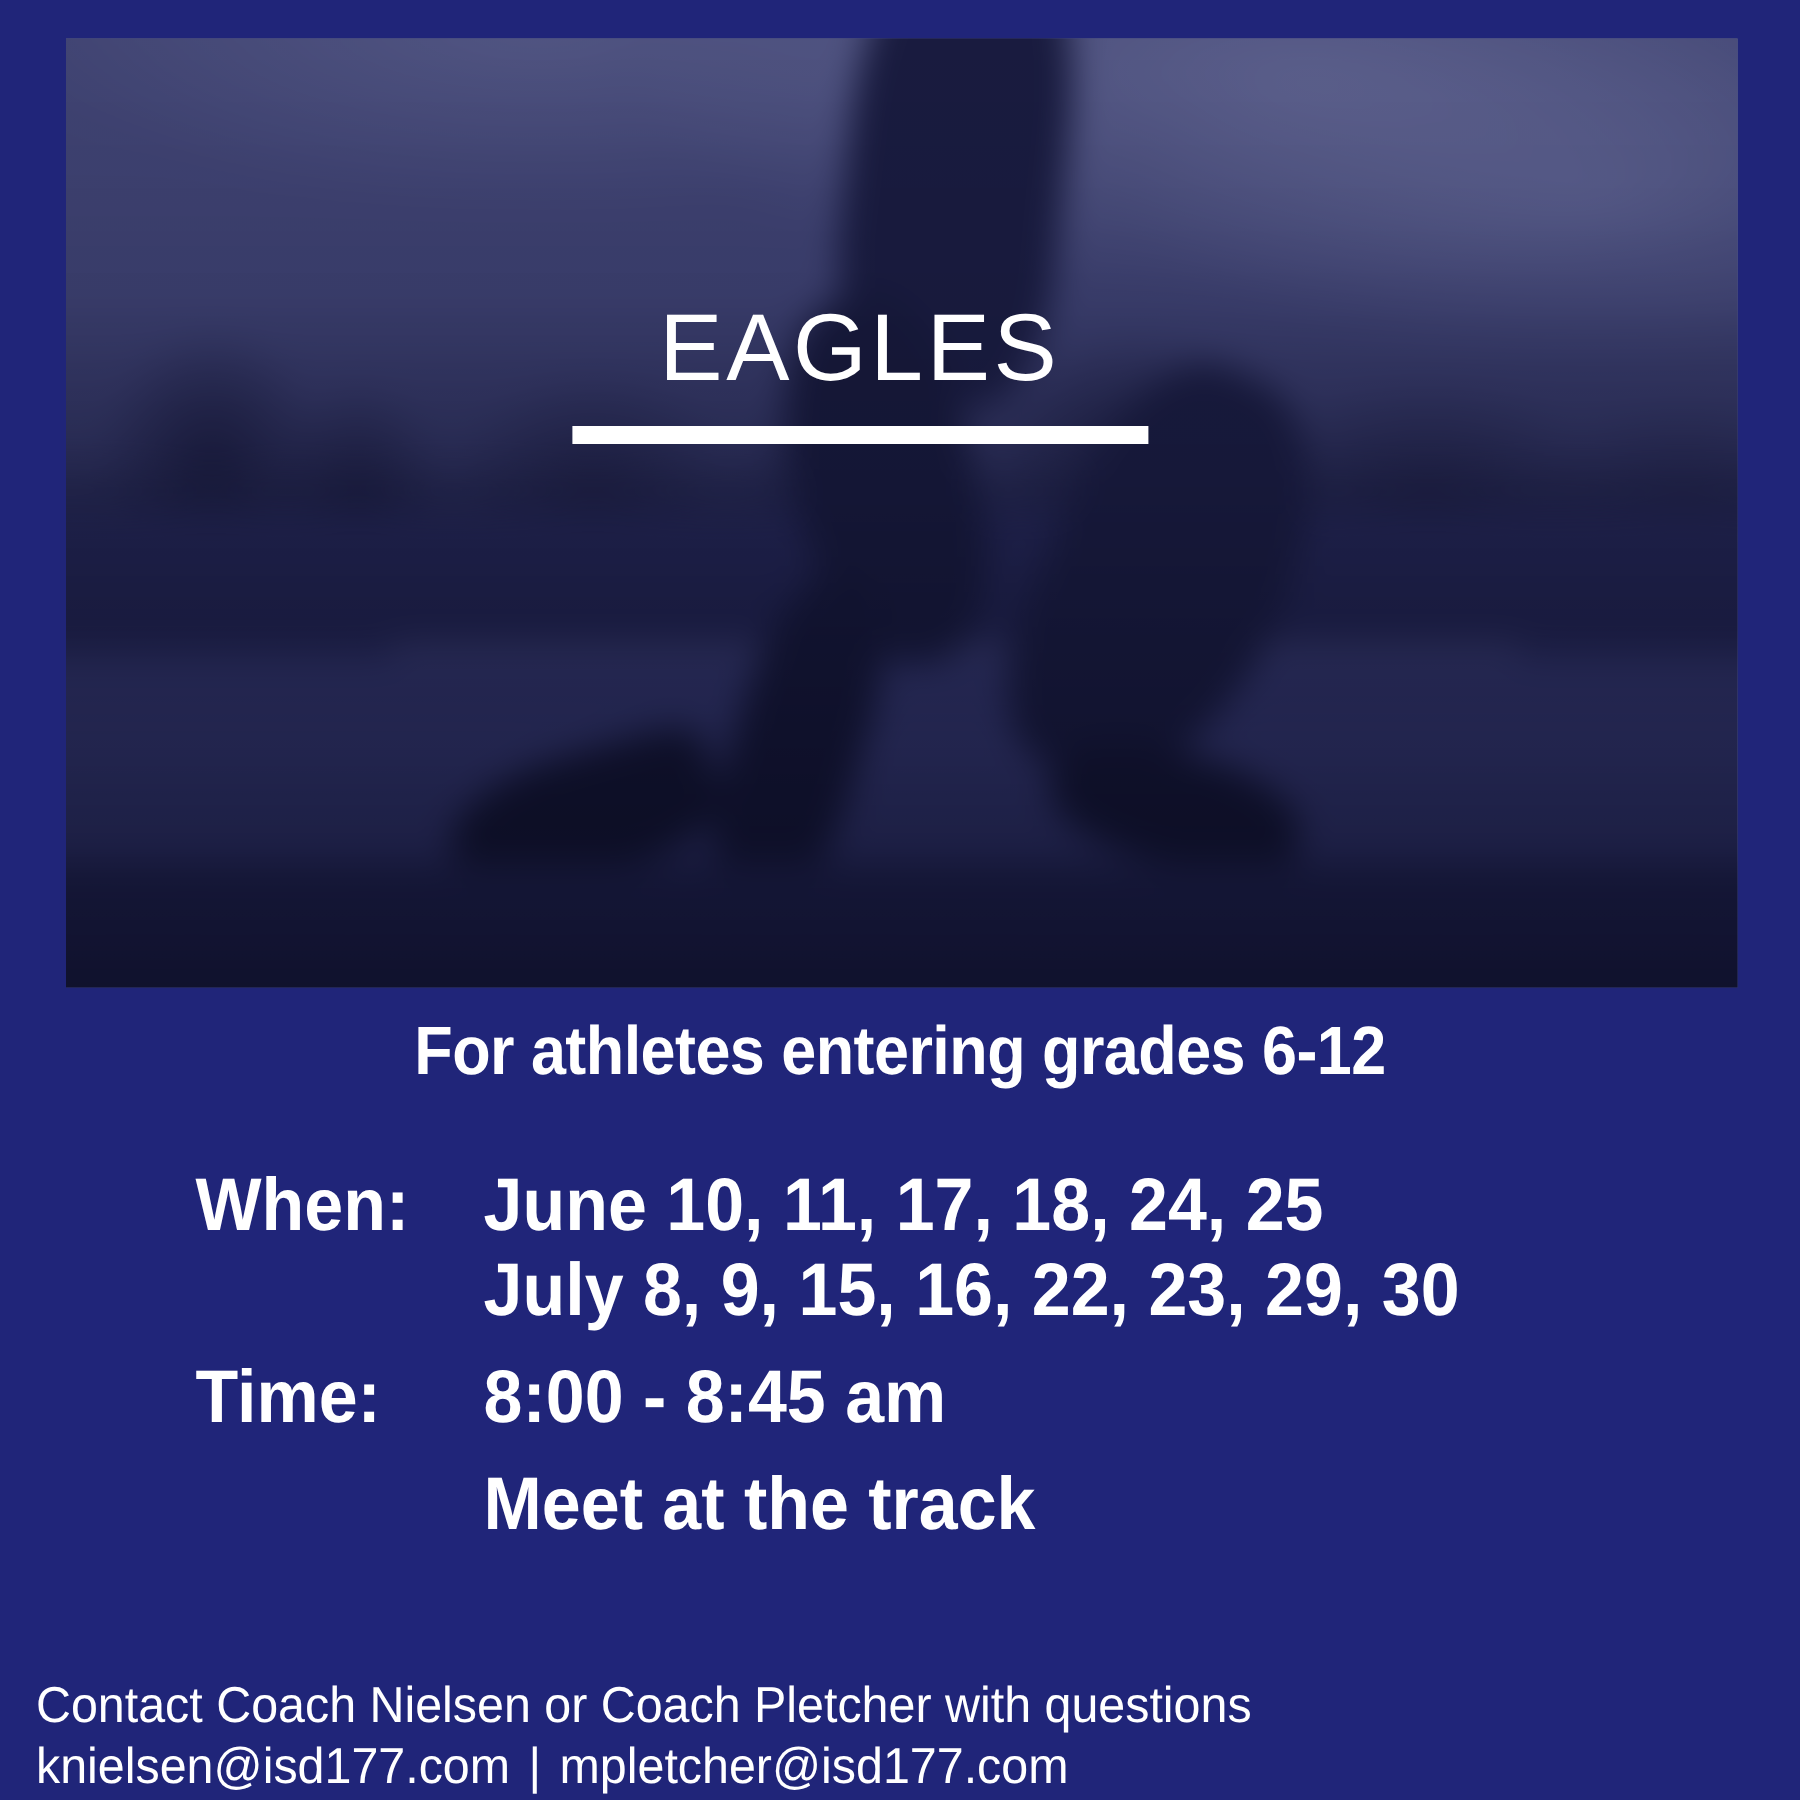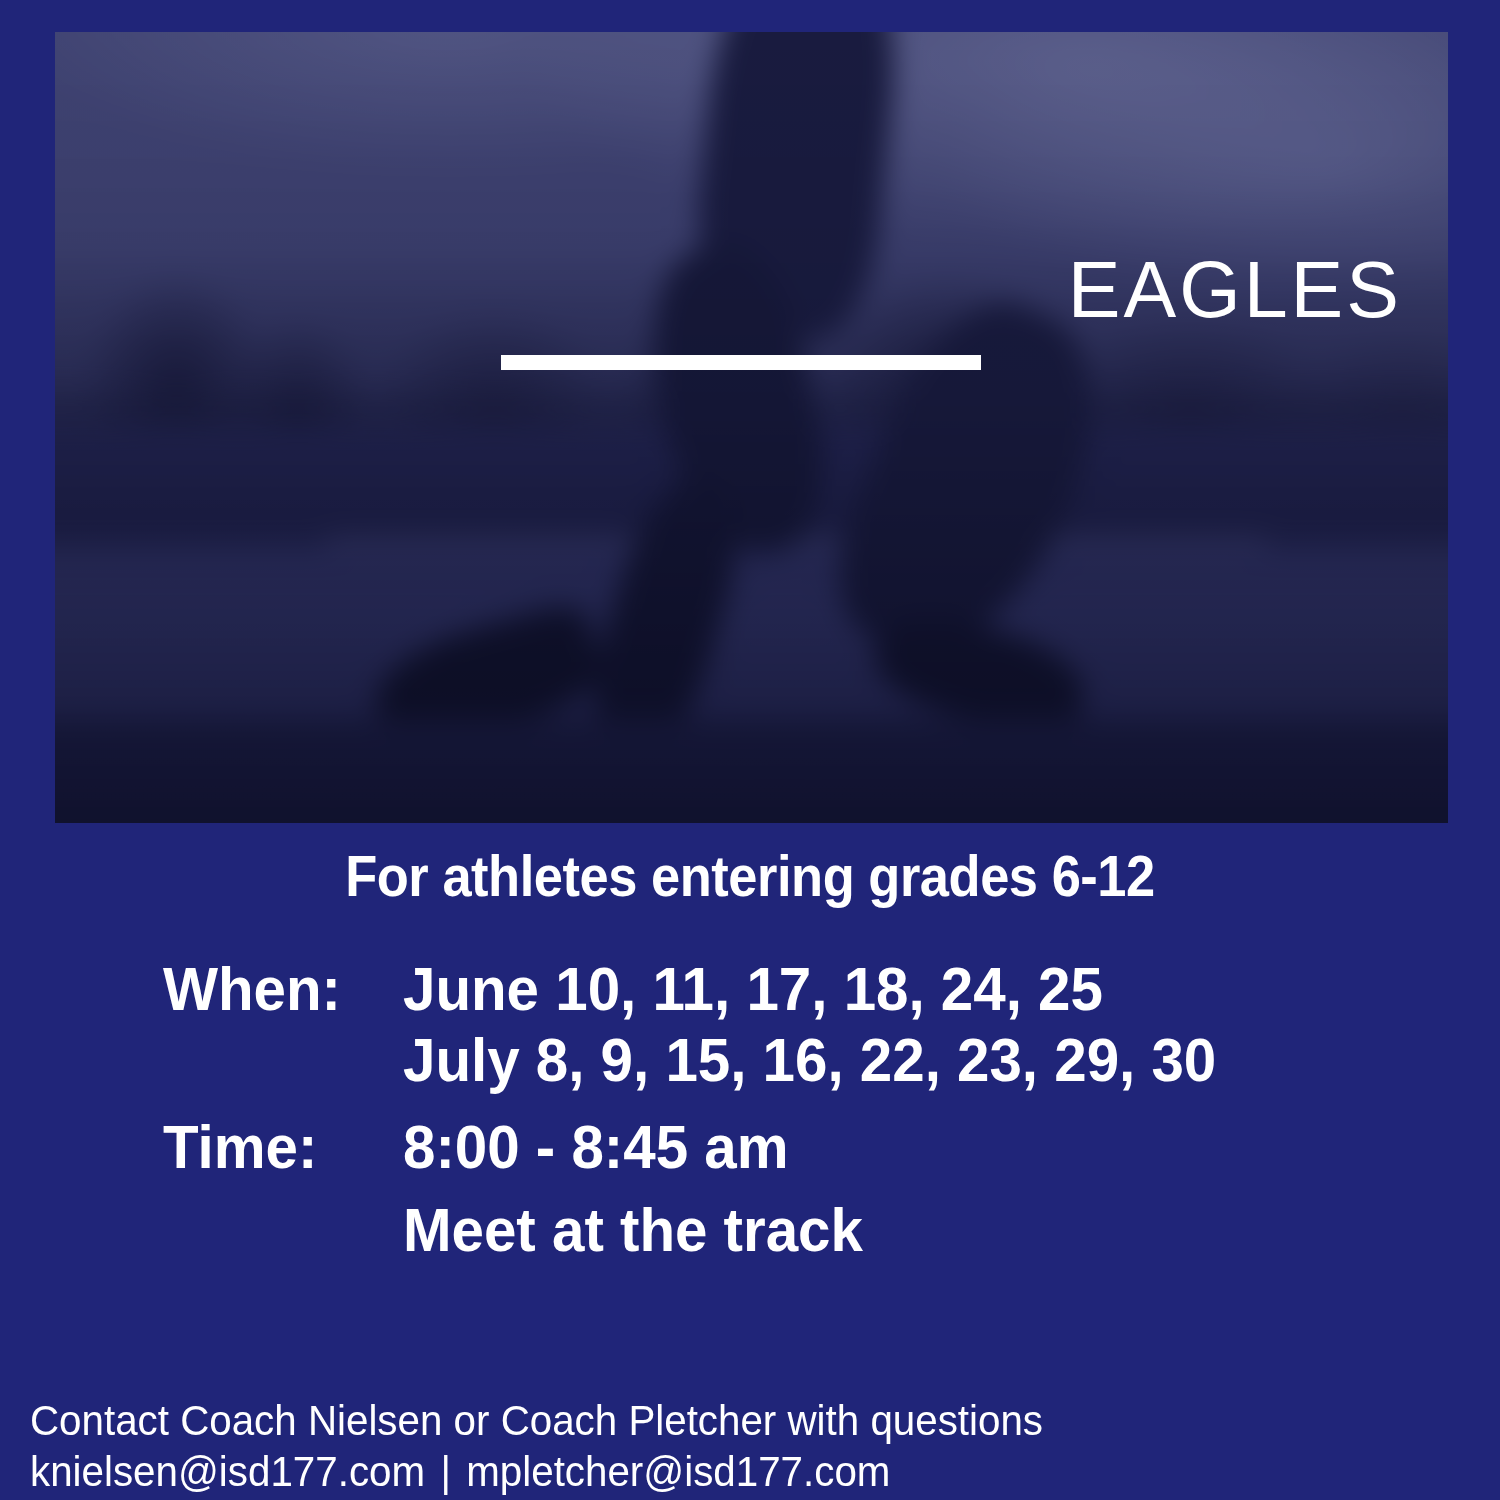--- a/index.html
+++ b/index.html
@@ -168,23 +168,22 @@
       rgba(24,27,70,0.66) 100%);
     mix-blend-mode: multiply;
   }
 
   
   .title-block {
     position: absolute;
     left: 55px;
     top: 250px;
     width: 1323px;
-    text-align: right;
+    text-align: center;
     z-index: 5;
-    margin-left: 24px;
   }
   .eagles {
     font-family: "Liberation Sans", sans-serif;
     font-weight: 300;
     font-size: 79px;
     line-height: 1;
     letter-spacing: 3px;
     color: #ffffff;
     display: block;
   }
@@ -241,20 +240,21 @@
   .details {
     position: absolute;
     left: 163px;
     top: 952px;
     width: 1250px;
   }
   .row {
     display: flex;
     align-items: baseline;
     margin-bottom: 4px;
+    margin-top: 16px;
   }
   .lbl {
     font-family: "Liberation Sans Narrow", "Liberation Sans", sans-serif;
     font-weight: 700;
     font-size: 62px;
     line-height: 1.18;
     color: #ffffff;
     flex: 0 0 240px;
     white-space: nowrap;
     transform: scaleX(0.94);

